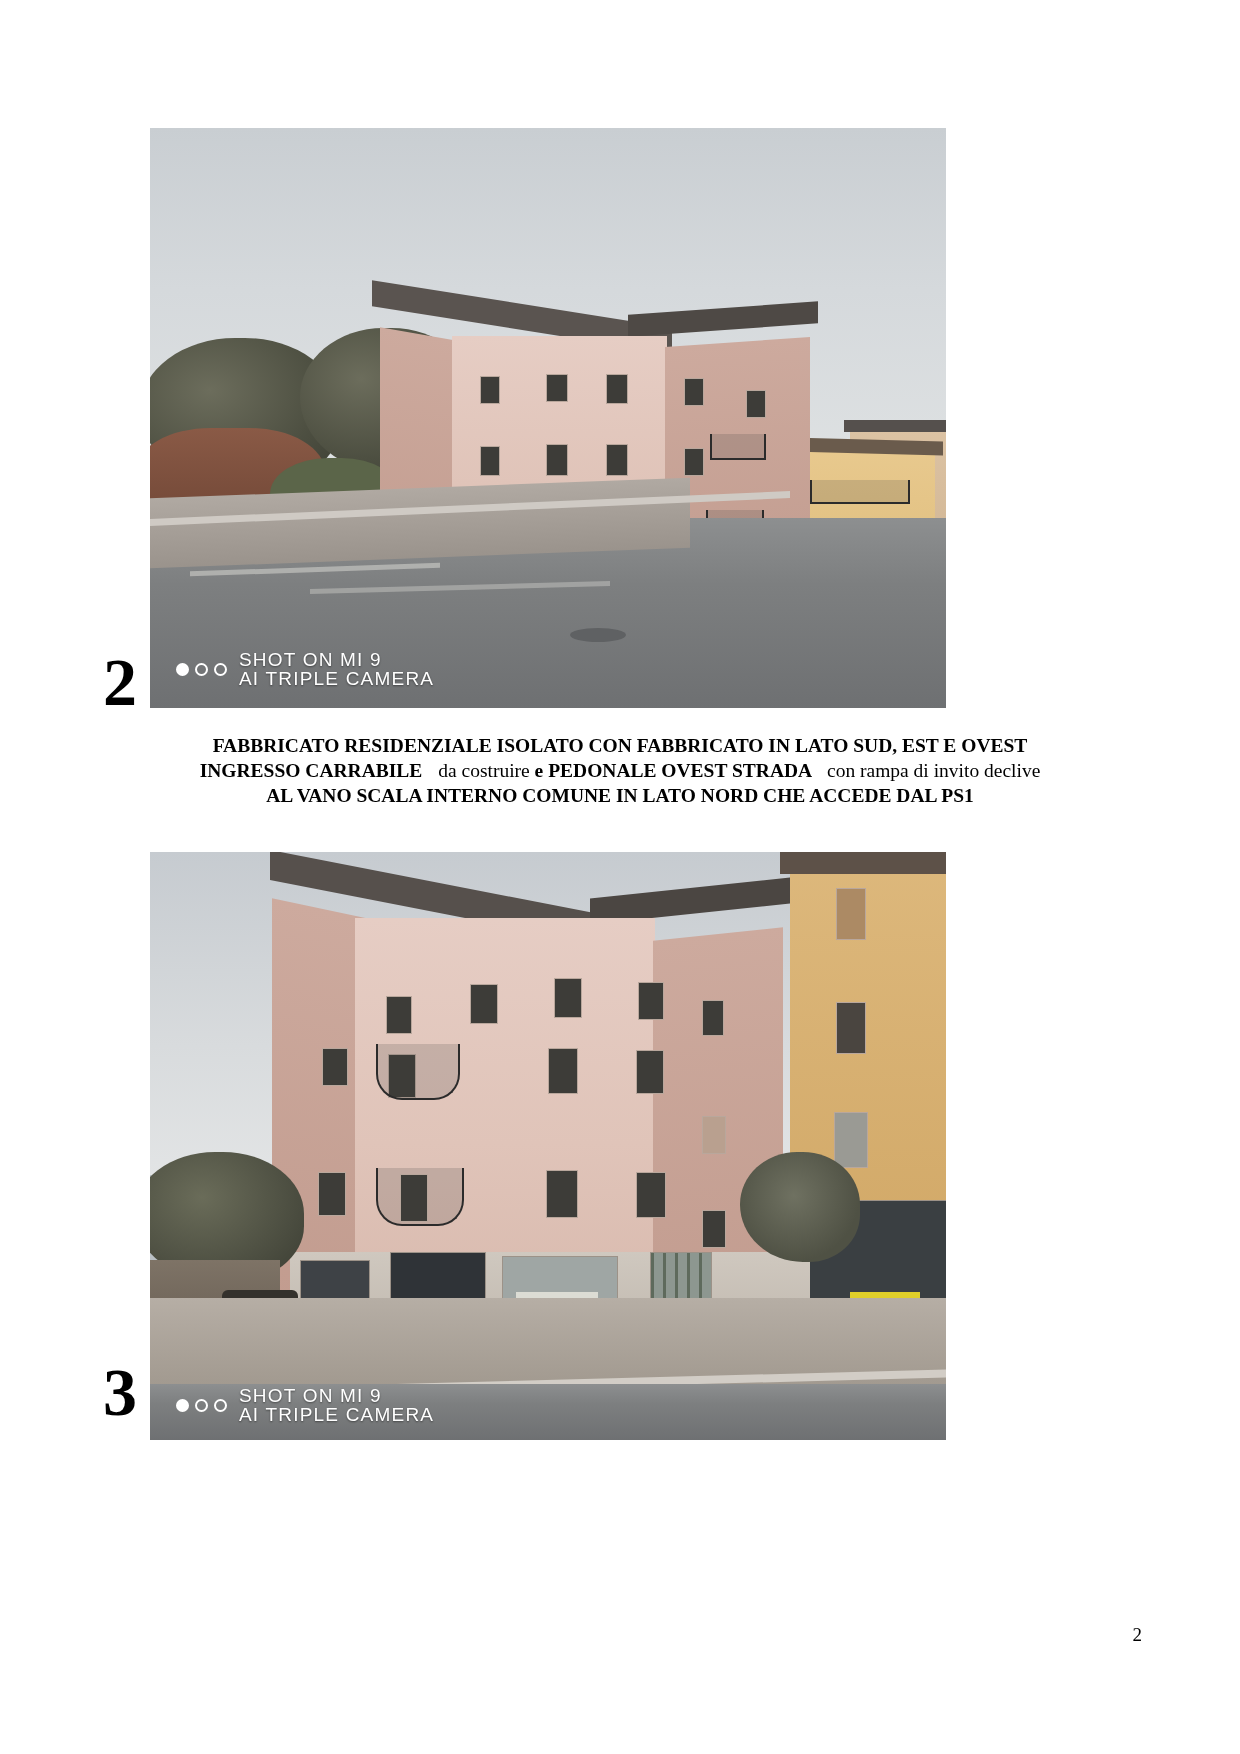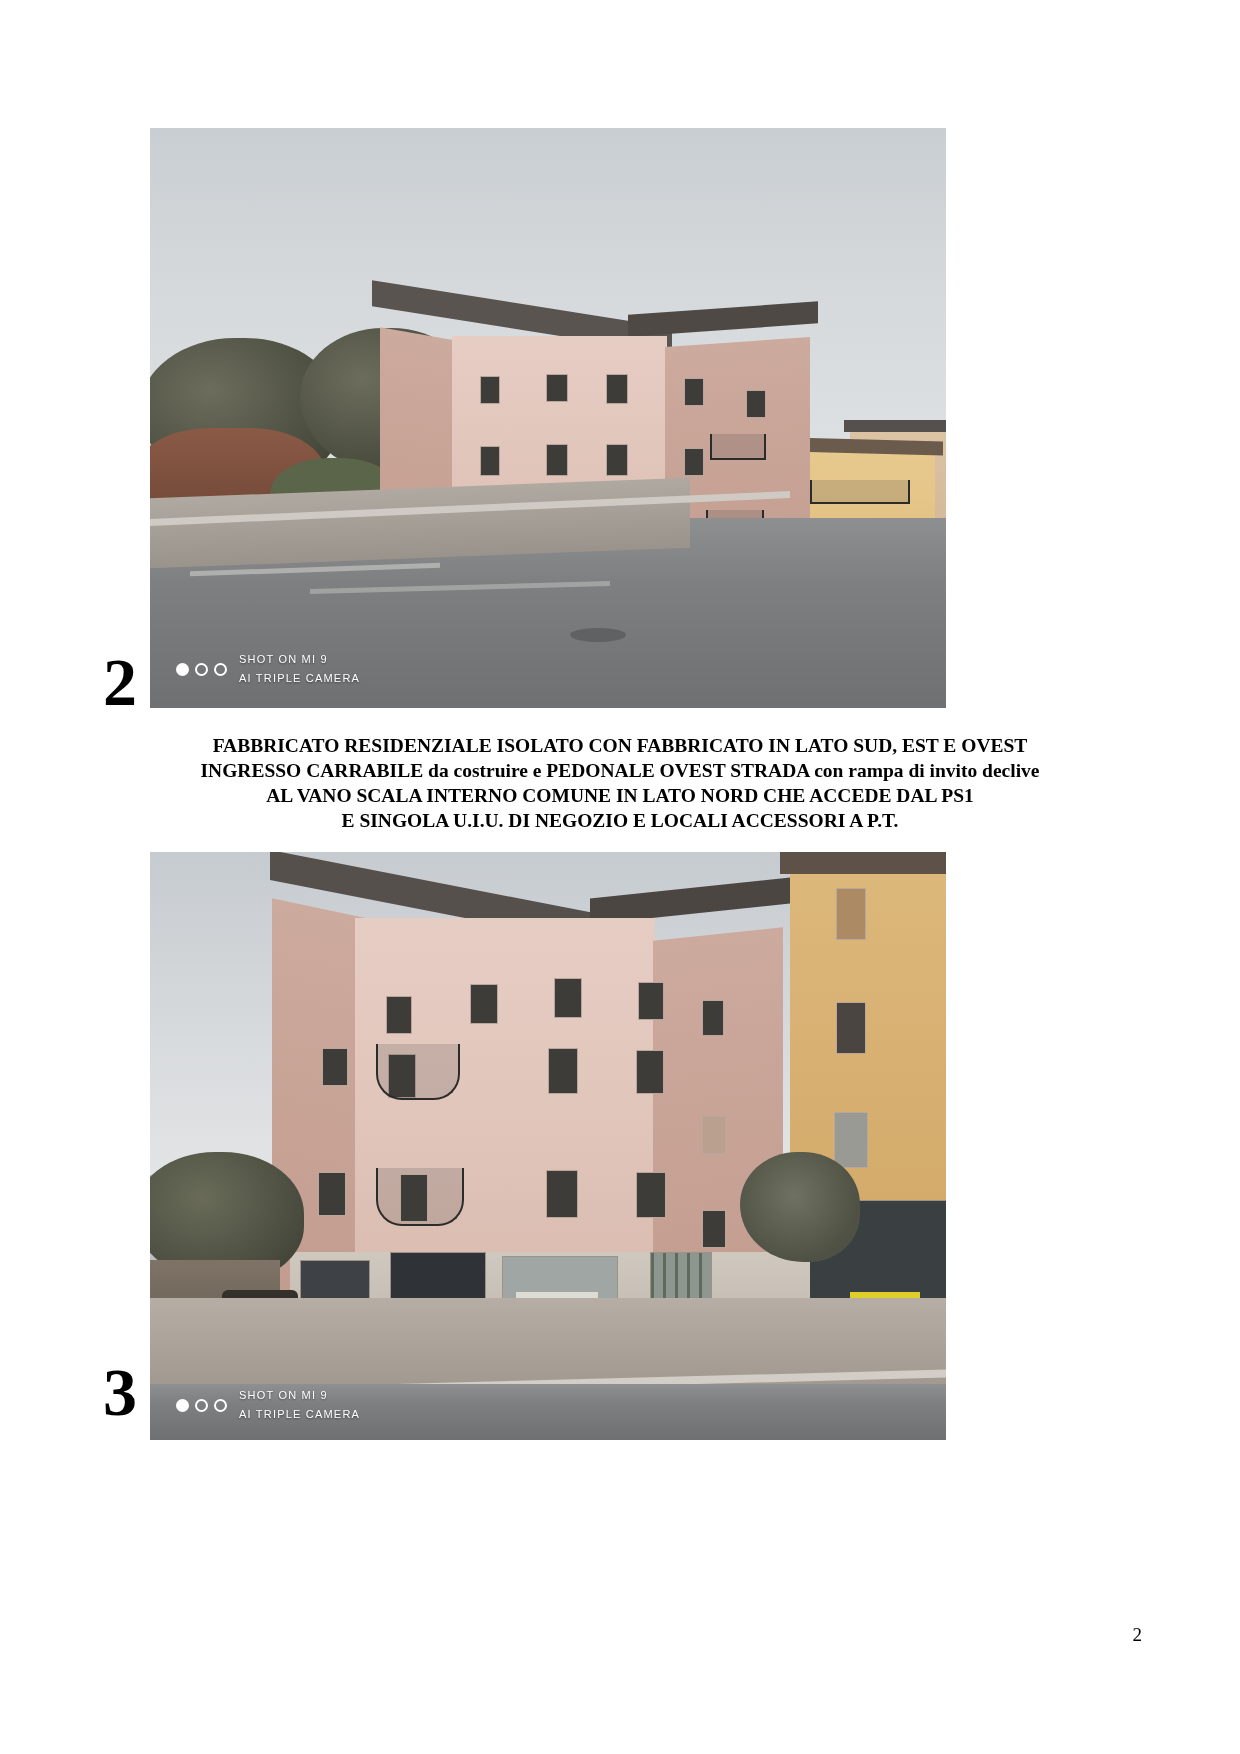--- a/index.html
+++ b/index.html
@@ -200,21 +200,21 @@
   }
   .wm-dot {
     width: 13px;
     height: 13px;
     border-radius: 50%;
     border: 2px solid #ffffff;
     box-sizing: border-box;
   }
   .wm-dot.filled { background: #ffffff; }
   .wm-text {
-    font-size: 11px;
+    font-size: 19px;
     line-height: 19px;
     text-shadow: 0 1px 2px rgba(0,0,0,.45);
   }
 
   
   .fignum {
     position: absolute;
     font-family: "Liberation Serif", serif;
     font-weight: bold;
     font-size: 68px;
@@ -231,21 +231,21 @@
     top: 733px;
     width: 1070px;
     text-align: center;
     font-family: "Liberation Serif", serif;
     font-size: 19.5px;
     line-height: 25px;
     color: #000000;
   }
   .caption div { white-space: nowrap; }
   .b { font-weight: bold; }
-  .reg { font-weight: bold; }
+  .reg { font-weight: normal; margin-left: 11px; }
 
   .pagenum {
     position: absolute;
     right: 98px;
     bottom: 108px;
     font-family: "Liberation Serif", serif;
     font-size: 19px;
     color: #000;
   }
 </style>
@@ -348,21 +348,20 @@
   </div>
 
   <div class="fignum fignum-1">2</div>
 
   <div class="caption">
     <div class="b">FABBRICATO RESIDENZIALE ISOLATO CON FABBRICATO IN LATO SUD, EST E OVEST</div>
     <div>
       <span class="b">INGRESSO CARRABILE </span><span class="reg">da costruire </span><span class="b">e PEDONALE OVEST STRADA </span><span class="reg">con rampa di invito declive</span>
     </div>
     <div class="b">AL VANO SCALA INTERNO COMUNE IN LATO NORD CHE ACCEDE DAL PS1</div>
-    <div class="b">E SINGOLA U.I.U. DI NEGOZIO E LOCALI ACCESSORI A P.T.</div>
   </div>
 
   <div class="photo photo-2">
     <div class="sky2"></div>
 
     <div class="bld wall-yellow" style="left:640px; top:0px; width:160px; height:400px; background:linear-gradient(180deg,#ddb87c 0%,#d2a968 100%);"></div>
     <div class="roof" style="left:630px; top:0px; width:175px; height:22px; background:#5d5148;"></div>
     <div class="win-dark" style="left:686px; top:36px; width:30px; height:52px; background:#ac8a64;"></div>
     <div class="win-dark" style="left:686px; top:150px; width:30px; height:52px; background:#4a4540;"></div>
     <div class="win-dark" style="left:684px; top:260px; width:34px; height:56px; background:#9a9a94;"></div>

